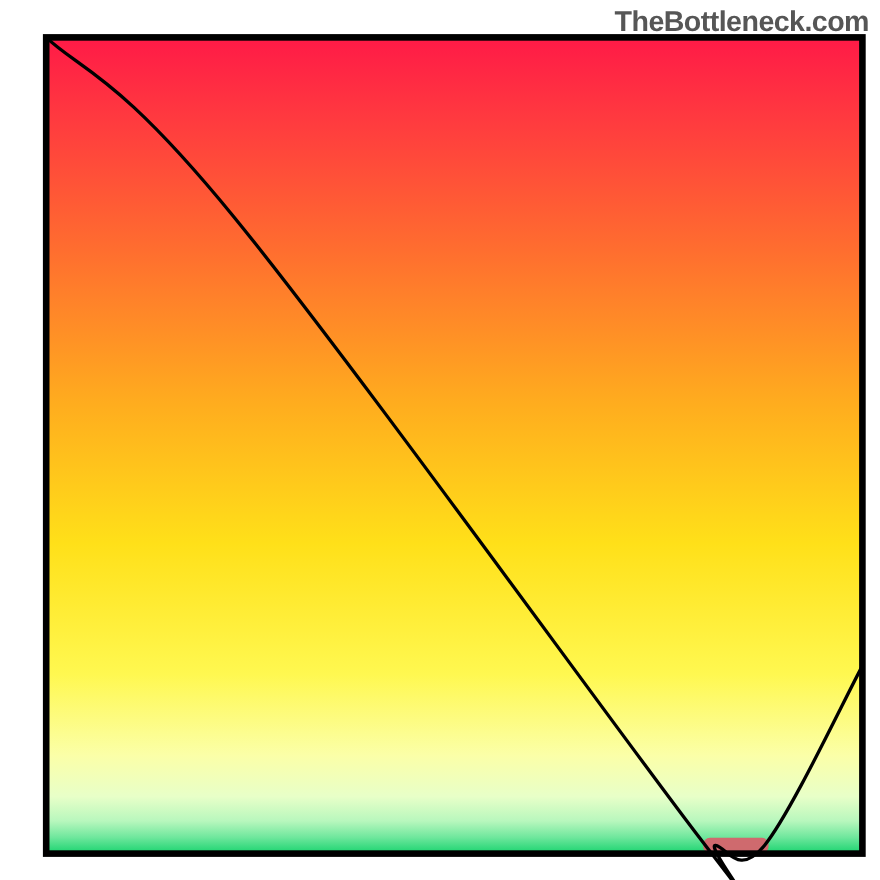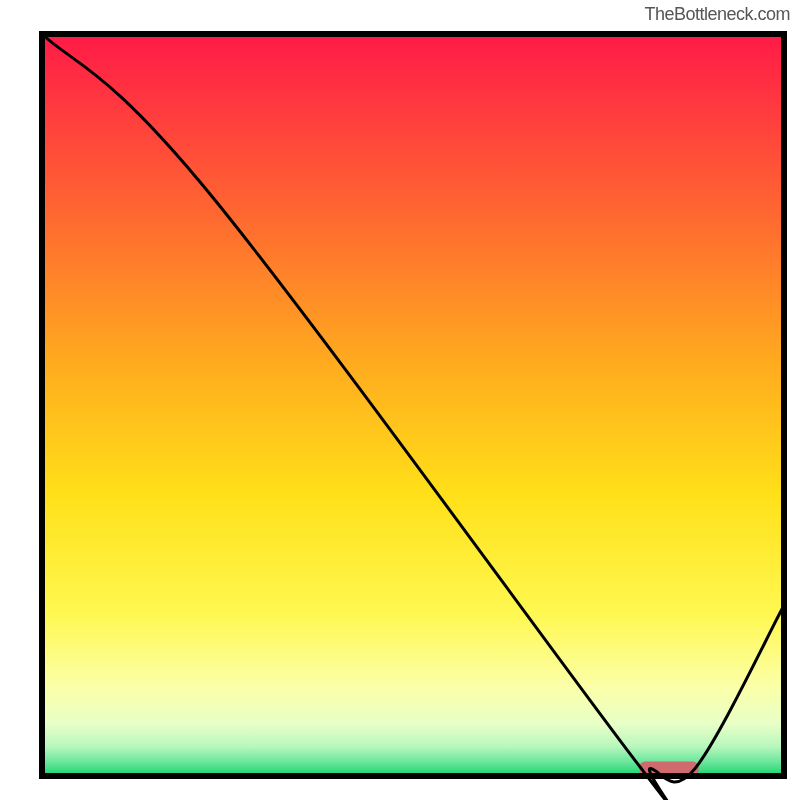--- a/index.html
+++ b/index.html
@@ -12,22 +12,22 @@
   }
   .container {
     position: relative;
     width: 800px;
     height: 800px;
   }
   .watermark {
     position: absolute;
     top: 4px;
     right: 10px;
-    font-size: 18px;
-    font-weight: 400;
+    font-size: 26px;
+    font-weight: 700;
     color: #565656;
     letter-spacing: -0.5px;
   }
   svg {
     display: block;
   }
 </style>
 </head>
 <body>
 <div class="container">

